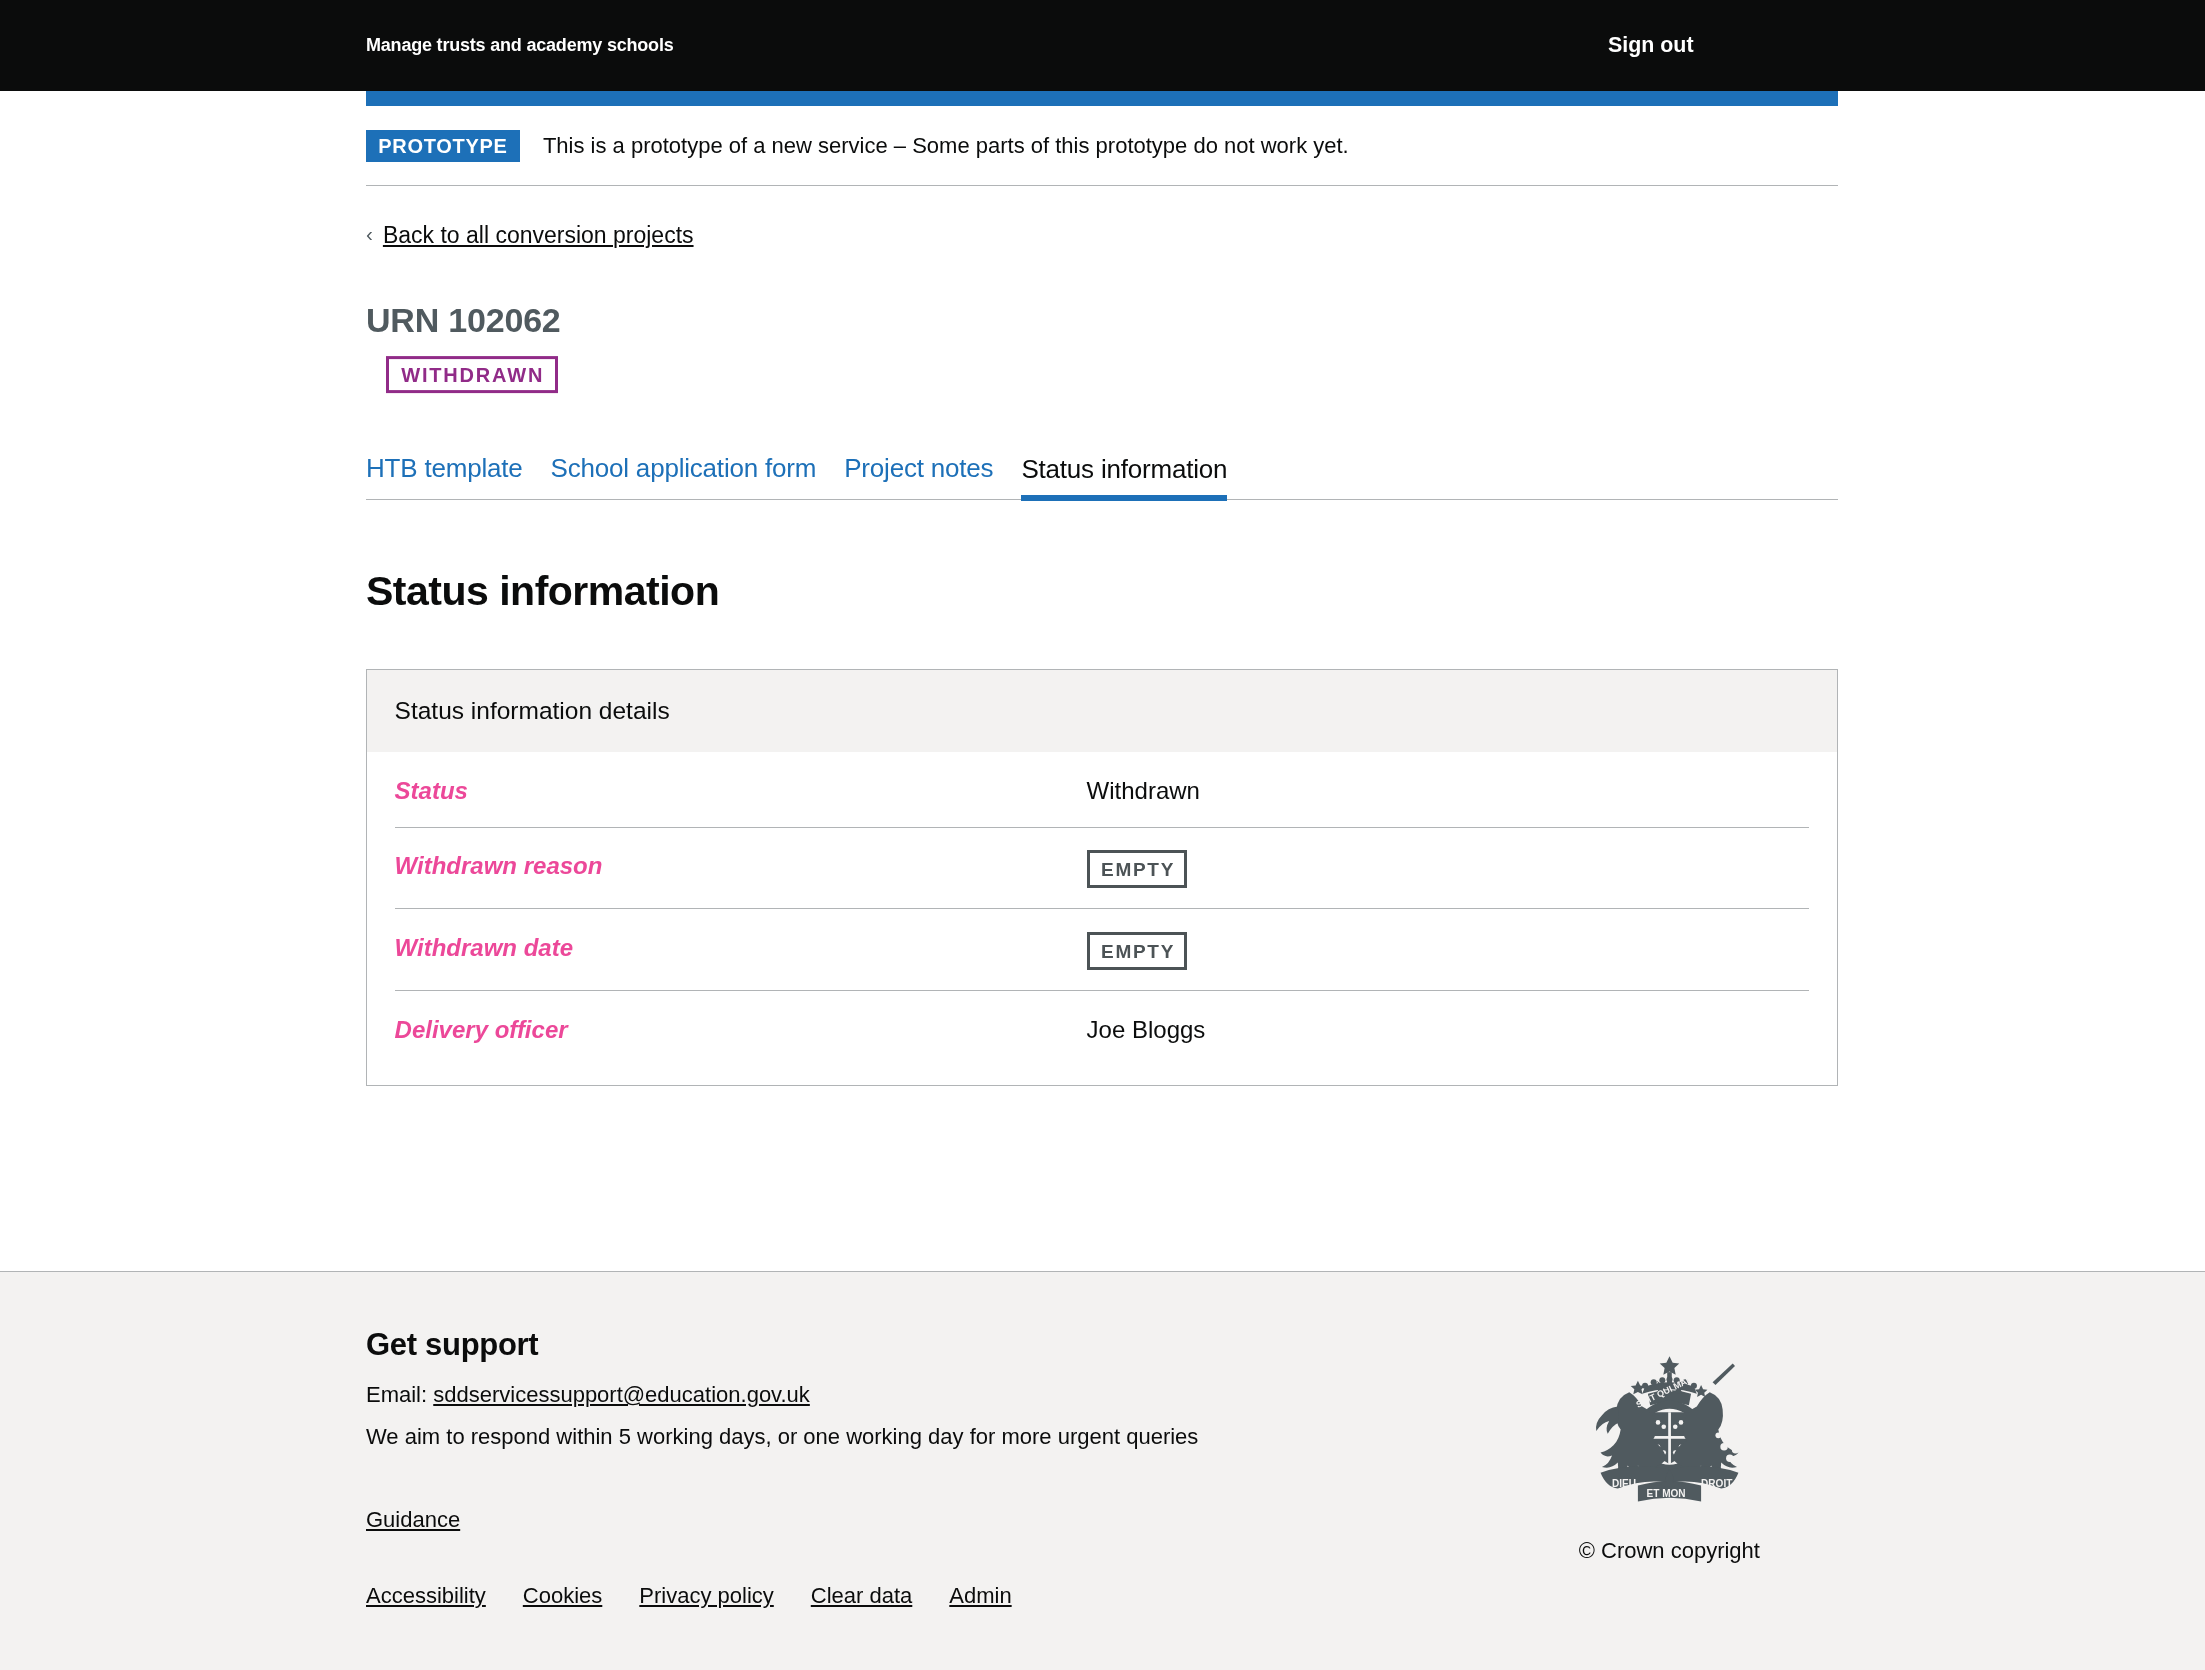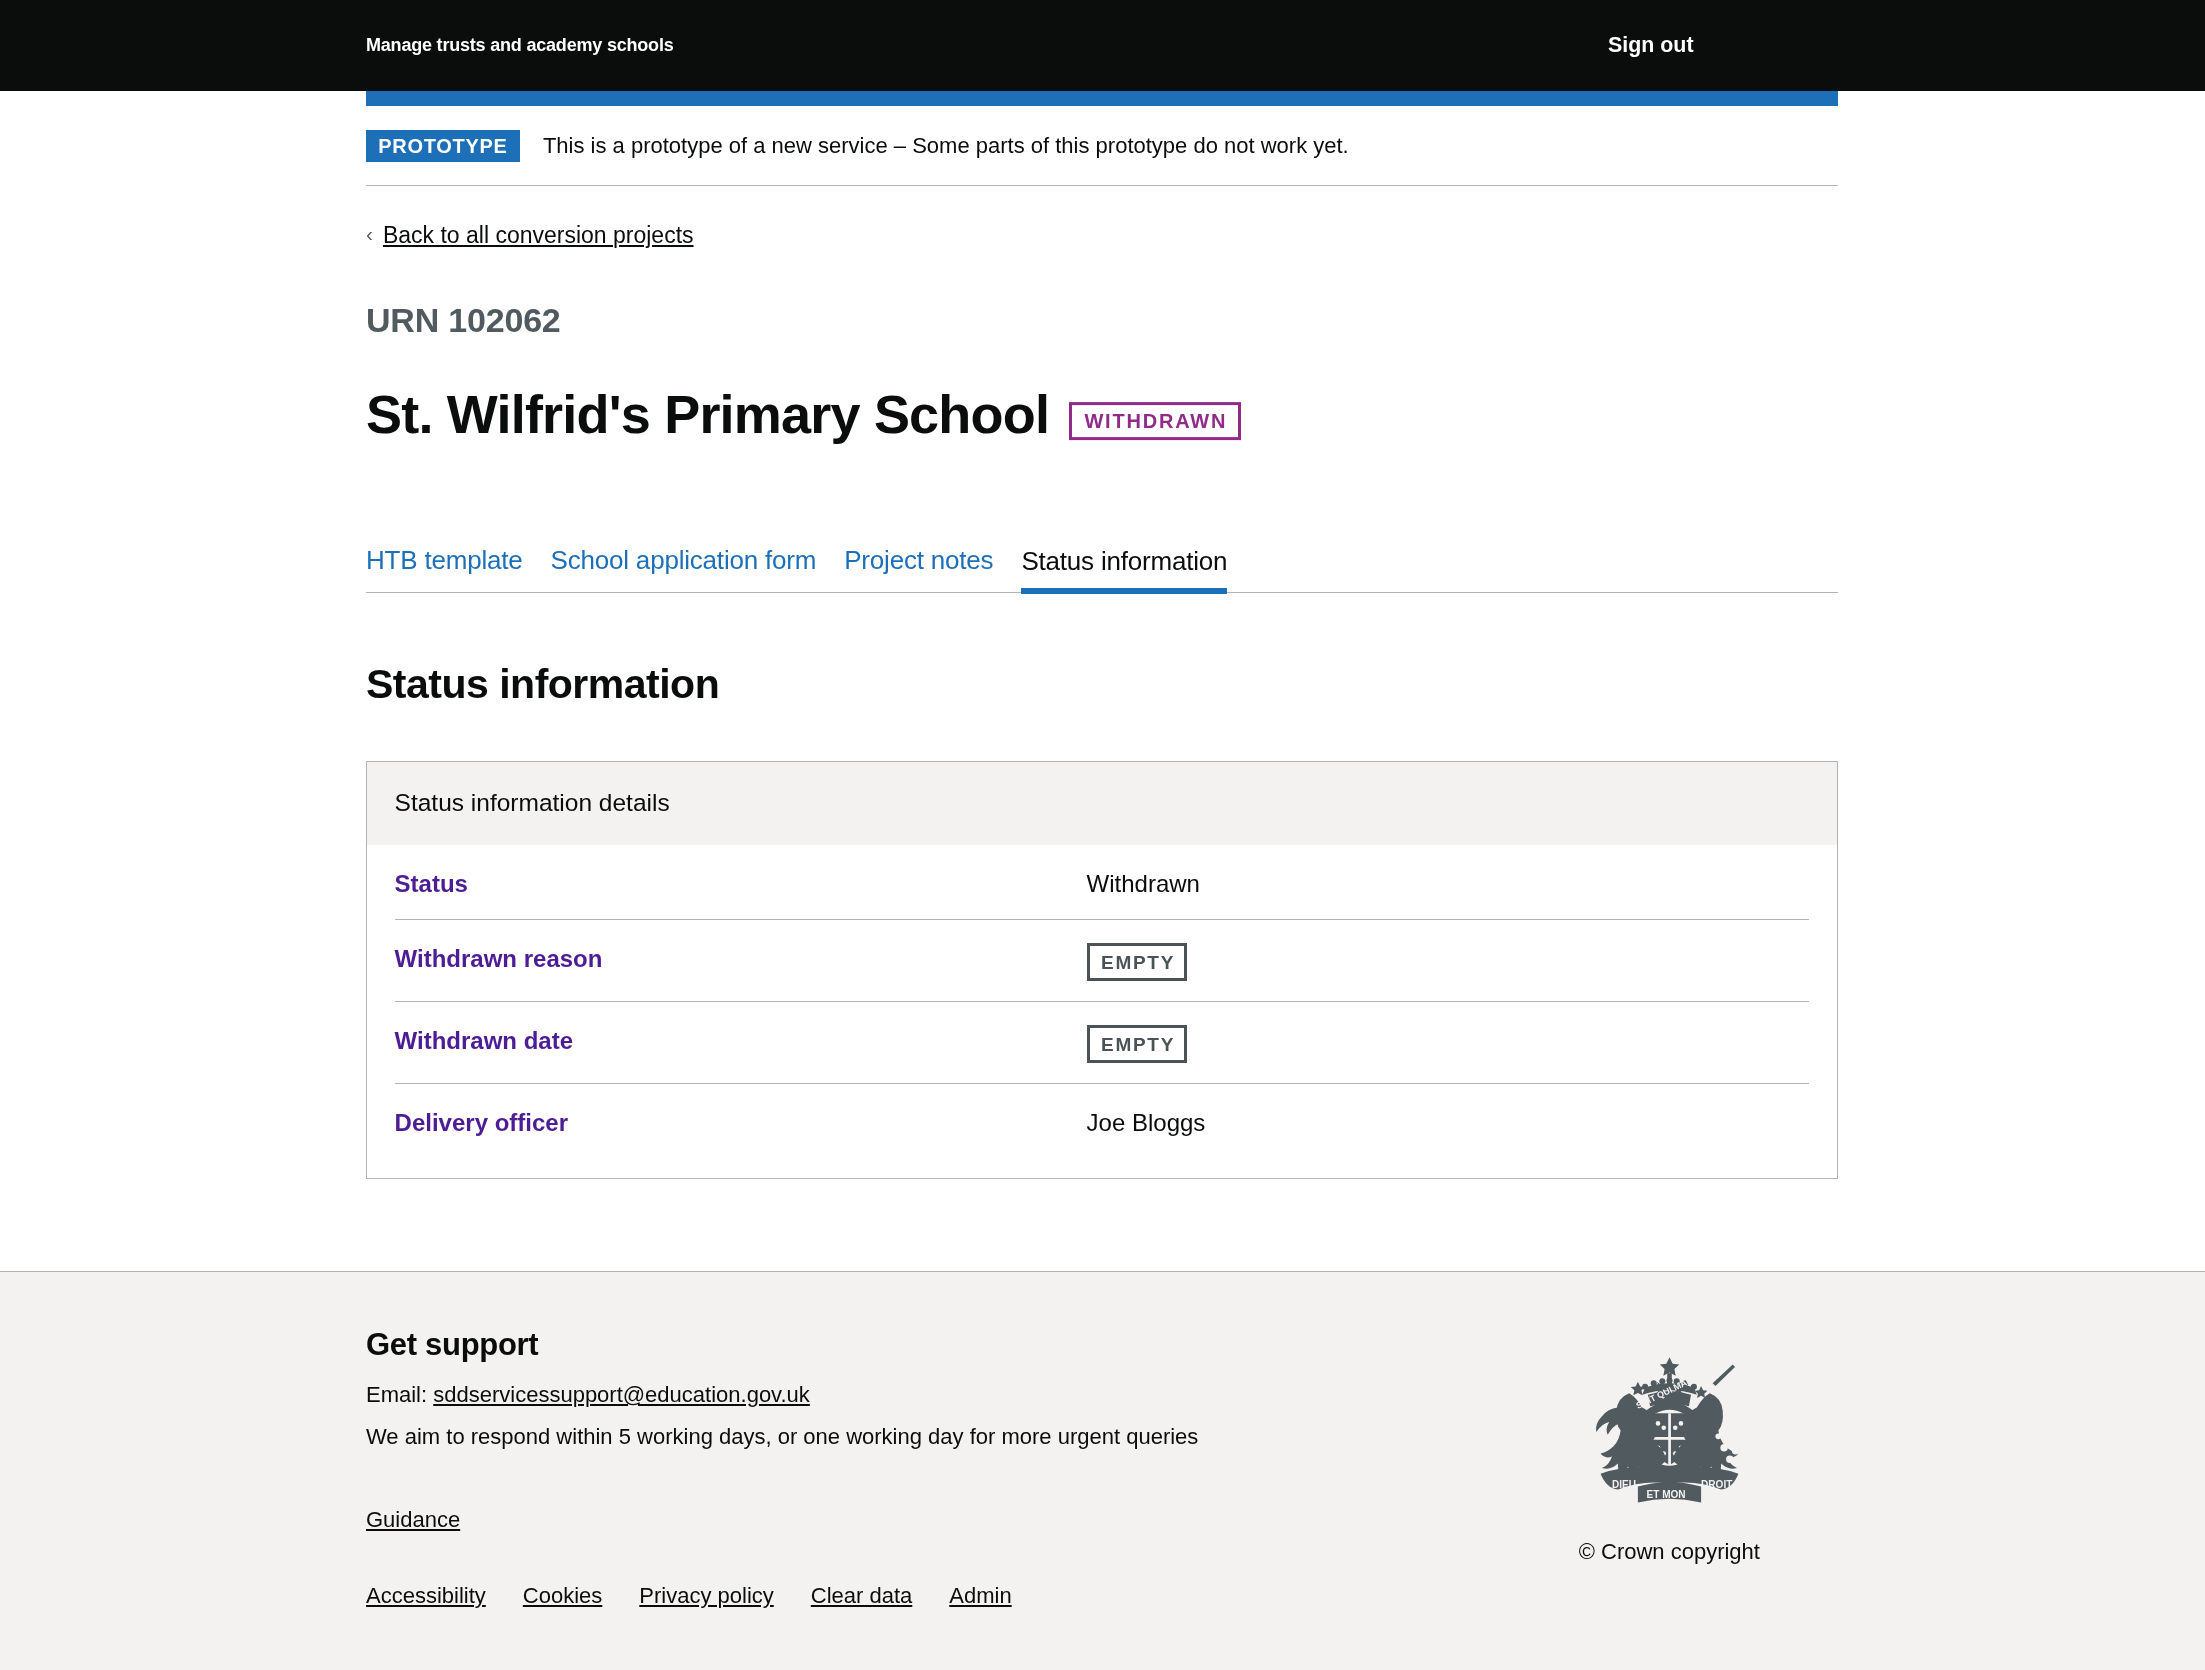--- a/index.html
+++ b/index.html
@@ -214,23 +214,24 @@
     min-height: 72px;
   }
   .summary-row:last-child {
     border-bottom: none;
     padding-bottom: 40px;
   }
   .summary-key {
     width: 692px;
     font-size: 24px;
     font-weight: bold;
-    color: #4c1d95;
+    color: #ec4899;
     padding-top: 1.5px;
     line-height: 1.3;
+    font-style: italic;
   }
   .summary-value {
     flex: 1;
     font-size: 24px;
     color: #0b0c0c;
     line-height: 1.3;
     padding-top: 1.5px;
   }
   .empty-tag {
     display: inline-block;
@@ -342,21 +343,20 @@
 <main class="container main-wrap">
 
   <div class="back-link-row">
     <span class="back-chevron">‹</span>
     <a href="#" class="back-link">Back to all conversion projects</a>
   </div>
 
   <div class="urn-caption">URN 102062</div>
 
   <div class="school-title-row">
-    <h1 class="school-title">St. Wilfrid's Primary School</h1>
     <span class="withdrawn-tag">WITHDRAWN</span>
   </div>
 
   <nav class="tabs">
     <a href="#" class="tab">HTB template</a>
     <a href="#" class="tab">School application form</a>
     <a href="#" class="tab">Project notes</a>
     <a href="#" class="tab selected">Status information</a>
   </nav>
 

